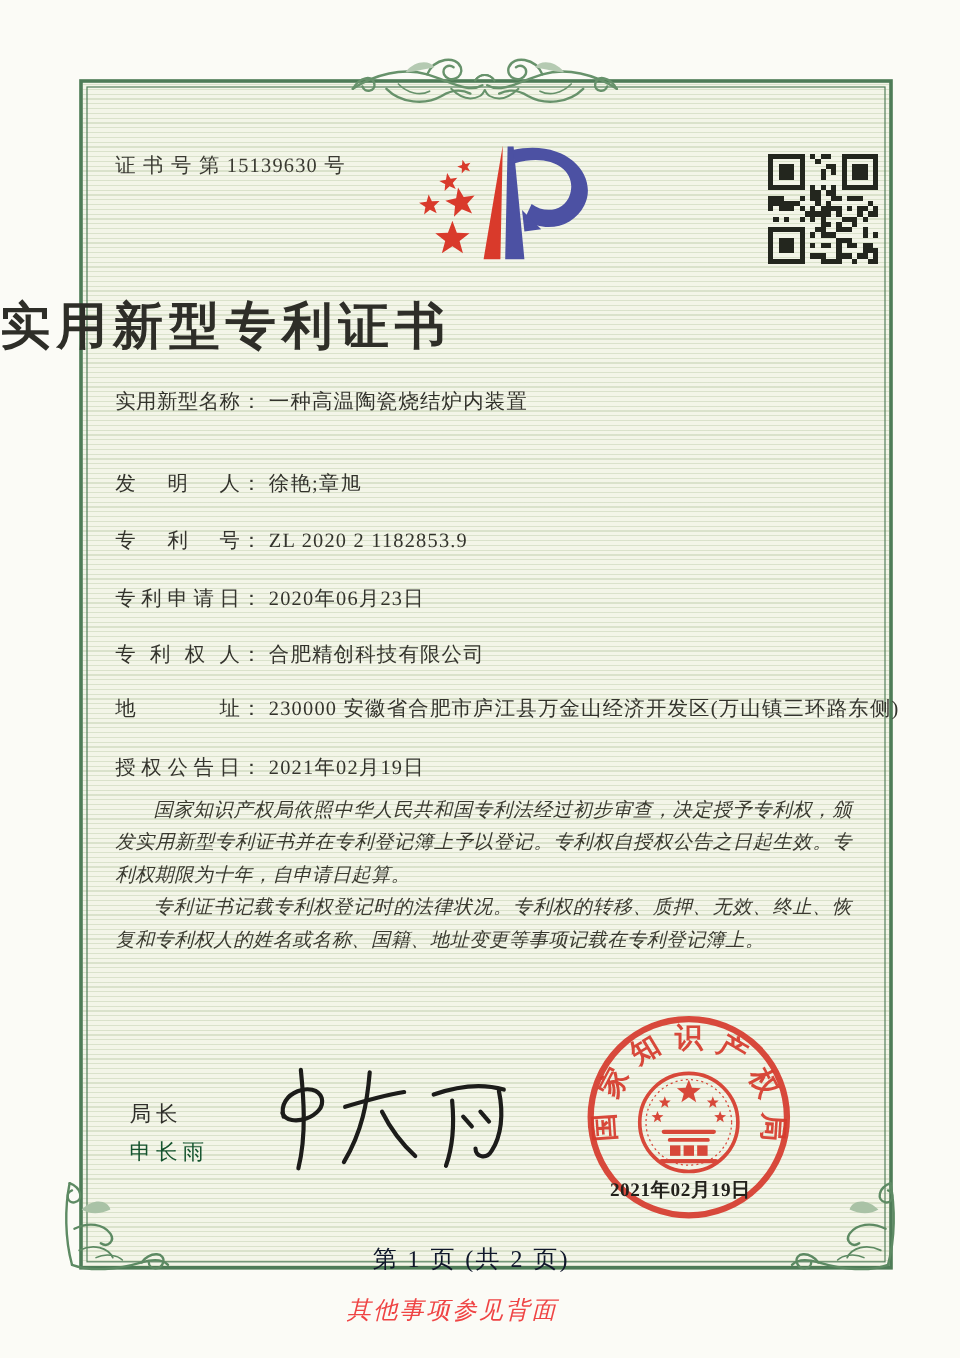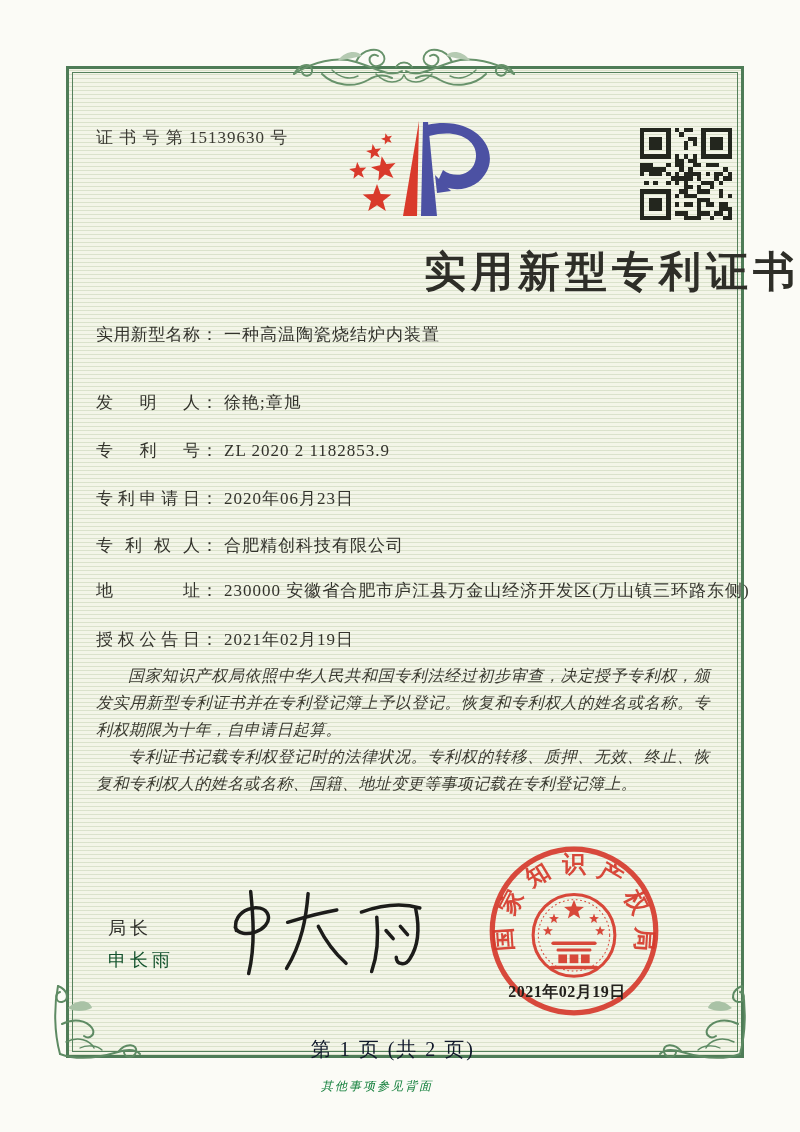--- a/index.html
+++ b/index.html
@@ -23,21 +23,21 @@
   }
   .frame::before{
     content:"";position:absolute;inset:3px;border:1px solid #55815c;pointer-events:none;
   }
 
   
   .cert-no{left:96px;top:126px;font-size:17px;letter-spacing:1px;color:#3a3a32;}
   .logo{left:343px;top:118px;width:156px;height:102px;}
   .qr{left:640px;top:128px;width:92px;height:92px;}
   .title{
-    left:0;width:800px;top:244px;text-align:right;
+    left:0;width:800px;top:244px;text-align:left;
     font-size:42px;font-weight:700;letter-spacing:5px;color:#2e2e28;font-family:Liberation Serif, serif;
   }
 
   
   .row{position:absolute;left:96px;width:660px;font-size:17px;color:#33332c;}
   .lbl{display:inline-block;width:104px;text-align:justify;text-align-last:justify;vertical-align:top;}
   .colon{display:inline-block;vertical-align:top;margin:0 6px 0 1px;}
   .val{display:inline-block;vertical-align:top;letter-spacing:1px;max-width:538px;line-height:24px;}
   .pair2{position:absolute;left:314px;top:0;white-space:nowrap;}
   .pair2 .lbl{width:96px;}
@@ -49,21 +49,21 @@
     text-align:justify;text-indent:2em;letter-spacing:0.4px;color:#3a3a30;
   }
 
   
   .signer-title{left:108px;top:916px;font-family:Liberation Sans, sans-serif;font-size:18px;letter-spacing:4px;color:#2f2f2a;}
   .signer-name{left:108px;top:948px;font-family:"Liberation Sans","DejaVu Sans",sans-serif;font-size:18px;letter-spacing:4px;color:#14532d;}
   .signature{left:222px;top:880px;width:205px;height:100px;}
   .seal{left:487px;top:844px;width:174px;height:174px;}
   .seal-date{left:488px;top:982px;width:158px;text-align:center;font-size:16px;letter-spacing:0.5px;color:#23211c;font-weight:600;}
   .page-info{left:270px;top:1036px;width:205px;text-align:right;font-size:20px;letter-spacing:2px;color:#0f172a;}
-  .back-note{left:272px;top:1078px;width:210px;text-align:center;font-size:12px;font-style:italic;letter-spacing:2px;color:#15803d;}
+  .back-note{left:272px;top:1078px;width:210px;text-align:center;font-size:20px;font-style:italic;letter-spacing:2px;color:#ef4444;}
 
   .orn-top{left:292px;top:40px;width:224px;height:62px;}
   .orn-bl{left:46px;top:984px;width:96px;height:86px;}
   .orn-br{left:658px;top:984px;width:96px;height:86px;}
   svg{display:block;}
 </style>
 </head>
 <body>
 
 <div class="abs frame"></div>
@@ -265,21 +265,21 @@
   <span class="lbl">专利权人</span><span class="colon">：</span><span class="val">合肥精创科技有限公司</span>
 </div>
 <div class="row" style="top:579px">
   <span class="lbl">地址</span><span class="colon">：</span><span class="val">230000 安徽省合肥市庐江县万金山经济开发区(万山镇三环路东侧)</span>
 </div>
 <div class="row" style="top:628px">
   <span class="lbl">授权公告日</span><span class="colon">：</span><span class="val">2021年02月19日</span>
 </div>
 
 <div class="abs paras">
-  <p>国家知识产权局依照中华人民共和国专利法经过初步审查，决定授予专利权，颁发实用新型专利证书并在专利登记簿上予以登记。恢复和专利权人的姓名或名称。专利权期限为十年，自申请日起算。</p>
+  <p>国家知识产权局依照中华人民共和国专利法经过初步审查，决定授予专利权，颁发实用新型专利证书并在专利登记簿上予以登记。专利权自授权公告之日起生效。专利权期限为十年，自申请日起算。</p>
   <p>专利证书记载专利权登记时的法律状况。专利权的转移、质押、无效、终止、恢复和专利权人的姓名或名称、国籍、地址变更等事项记载在专利登记簿上。</p>
 </div>
 
 <div class="abs signer-title">局长</div>
 <div class="abs signer-name">申长雨</div>
 
 <svg class="abs signature" viewBox="0 0 200 95" aria-hidden="true">
   <g fill="none" stroke="#1c1c1a" stroke-width="3.4" stroke-linecap="round">
     <path d="M28,10 C30,30 33,62 26,90"></path>
     <path d="M14,48 C8,28 40,18 45,33 C49,48 18,58 13,45"></path>

